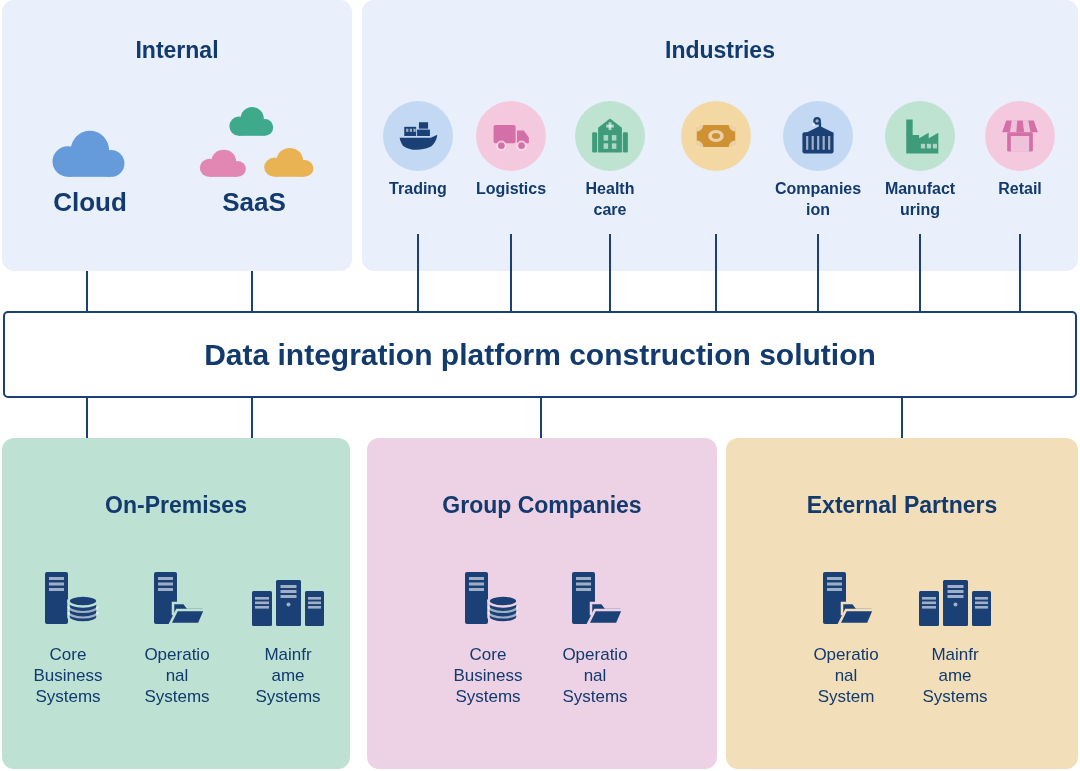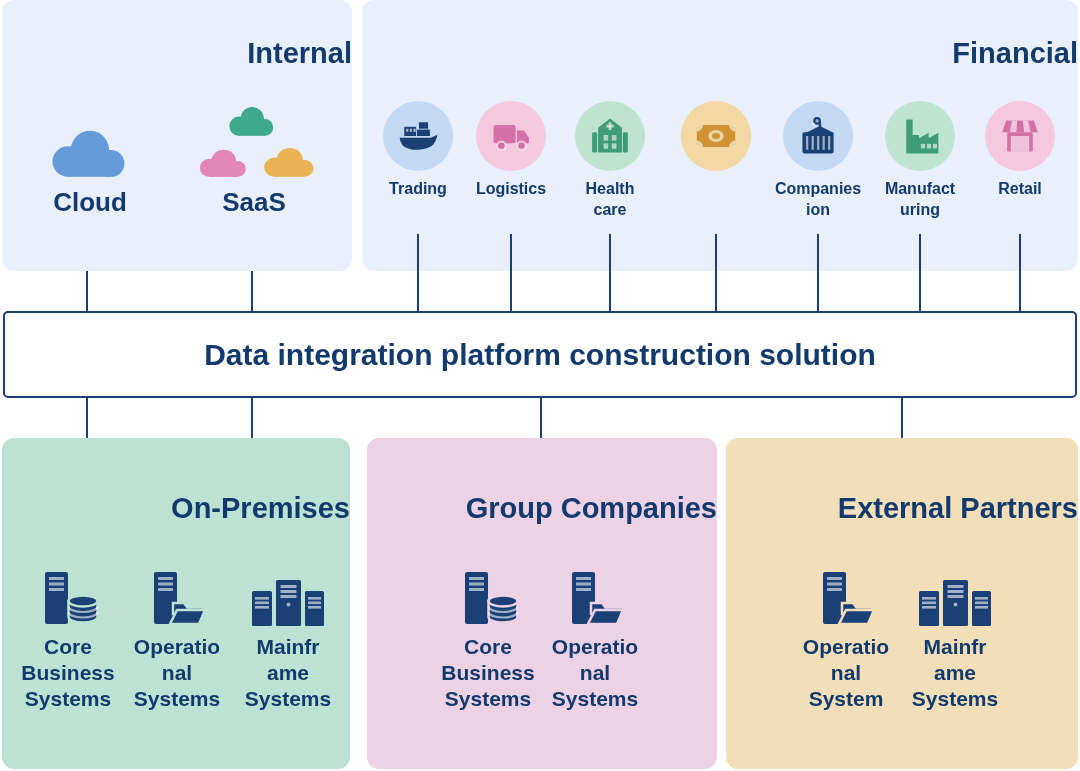--- a/index.html
+++ b/index.html
@@ -5,29 +5,29 @@
   html,body{margin:0;padding:0}
   body{width:1080px;height:771px;position:relative;overflow:hidden;
        background:#fff;font-family:"Liberation Sans","DejaVu Sans",sans-serif;}
   .abs{position:absolute}
   .panel{position:absolute;border-radius:12px}
   .banner{position:absolute;left:3px;top:311px;width:1074px;height:87px;
           box-sizing:border-box;border:2px solid #1B4076;border-radius:5px;
           display:flex;align-items:center;justify-content:center;
           font-size:30px;font-weight:700;color:#123A6D}
   .vl{position:absolute;width:2px}
-  .sec-title{position:absolute;font-size:29px;font-weight:700;color:#123A6D;text-align:right}
+  .sec-title{position:absolute;font-size:23px;font-weight:700;color:#123A6D;text-align:center}
   .big-lbl{position:absolute;font-size:26px;font-weight:700;color:#123A6D;text-align:center}
   .ind-col{position:absolute;top:101px;width:100px;text-align:center}
   .ind-col svg{display:block;margin:0 auto}
   .ind-lbl{margin-top:8px;font-size:16px;font-weight:700;color:#123A6D;
            line-height:1.3;white-space:pre-line}
   .sys-col{position:absolute;top:570px;width:110px;text-align:center}
   .sys-col svg{display:block;margin:0 auto}
-  .sys-lbl{margin-top:6px;font-size:21px;font-weight:700;color:#123A6D;
+  .sys-lbl{margin-top:16px;font-size:17px;font-weight:400;color:#123A6D;
            line-height:1.24;white-space:pre-line}
   .lt{fill:rgba(255,255,255,0.58)}
   .lt-line{fill:none;stroke:rgba(255,255,255,0.58);stroke-width:2.2}
   .wh{stroke:rgba(255,255,255,0.6);stroke-width:2}
   .cut{stroke:var(--bg);stroke-width:2.5}
   .grp-onprem{--bg:#BDE2D4}
   .grp-group{--bg:#EDD1E4}
   .grp-ext{--bg:#F2DFBA}
 </style>
 </head>
@@ -154,21 +154,21 @@
 </svg>
 <svg class="abs" style="left:193px;top:144px" width="59" height="34" viewBox="0 0 96 60" preserveAspectRatio="none">
   <use href="#sym-cloud" fill="#E287B3"></use>
 </svg>
 <svg class="abs" style="left:257px;top:142px" width="63" height="36" viewBox="0 0 96 60" preserveAspectRatio="none">
   <use href="#sym-cloud" fill="#E9B252"></use>
 </svg>
 <div class="big-lbl" style="left:204px;top:187px;width:100px">SaaS</div>
 
 <div class="panel" style="left: 362px; top: 0px; width: 716px; height: 271px; background: rgb(233, 239, 251);"></div>
-<div class="sec-title" style="left:362px;top:37px;width:716px">Financial</div>
+<div class="sec-title" style="left:362px;top:37px;width:716px">Industries</div>
 
 <div class="ind-col" style="left:368px">
   <svg width="70" height="70" viewBox="0 0 70 70">
     <circle cx="35" cy="35" r="35" fill="#C3D8F2"></circle>
     <use href="#sym-ship" x="13" y="13" width="44" height="44" fill="#1B4076"></use>
   </svg>
   <div class="ind-lbl">Trading</div>
 </div>
 <div class="ind-col" style="left:461px">
   <svg width="70" height="70" viewBox="0 0 70 70">

